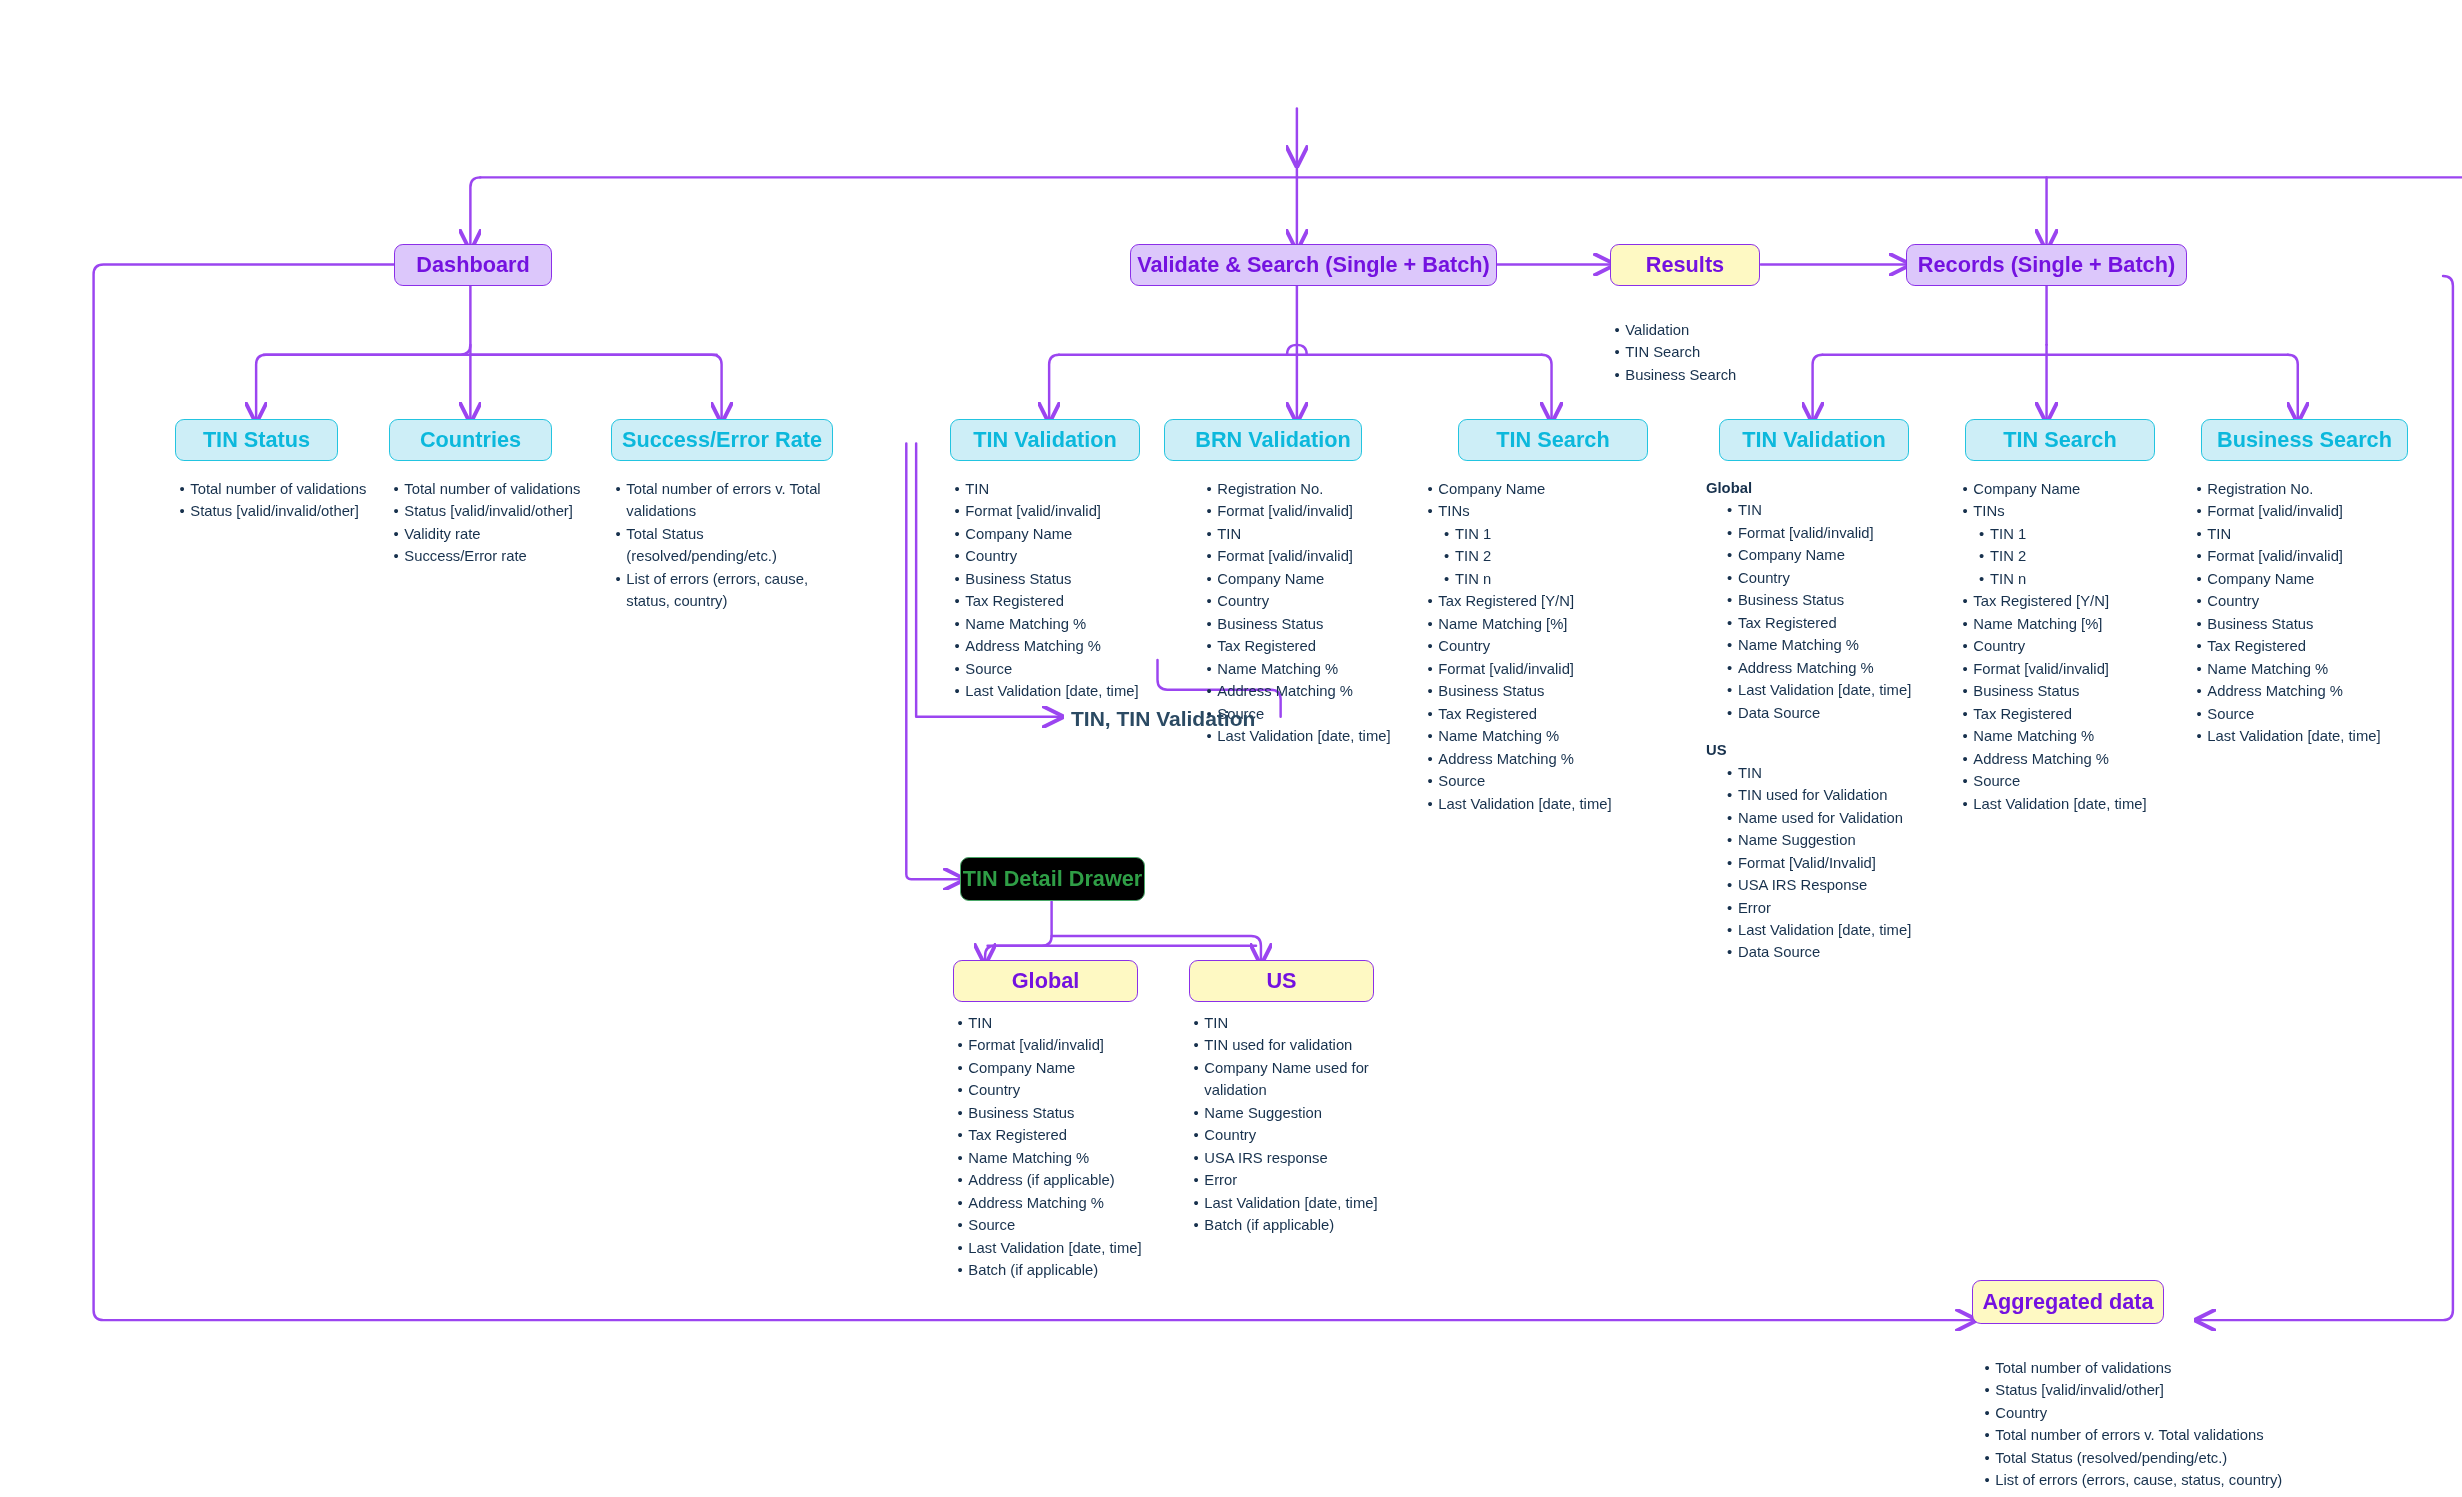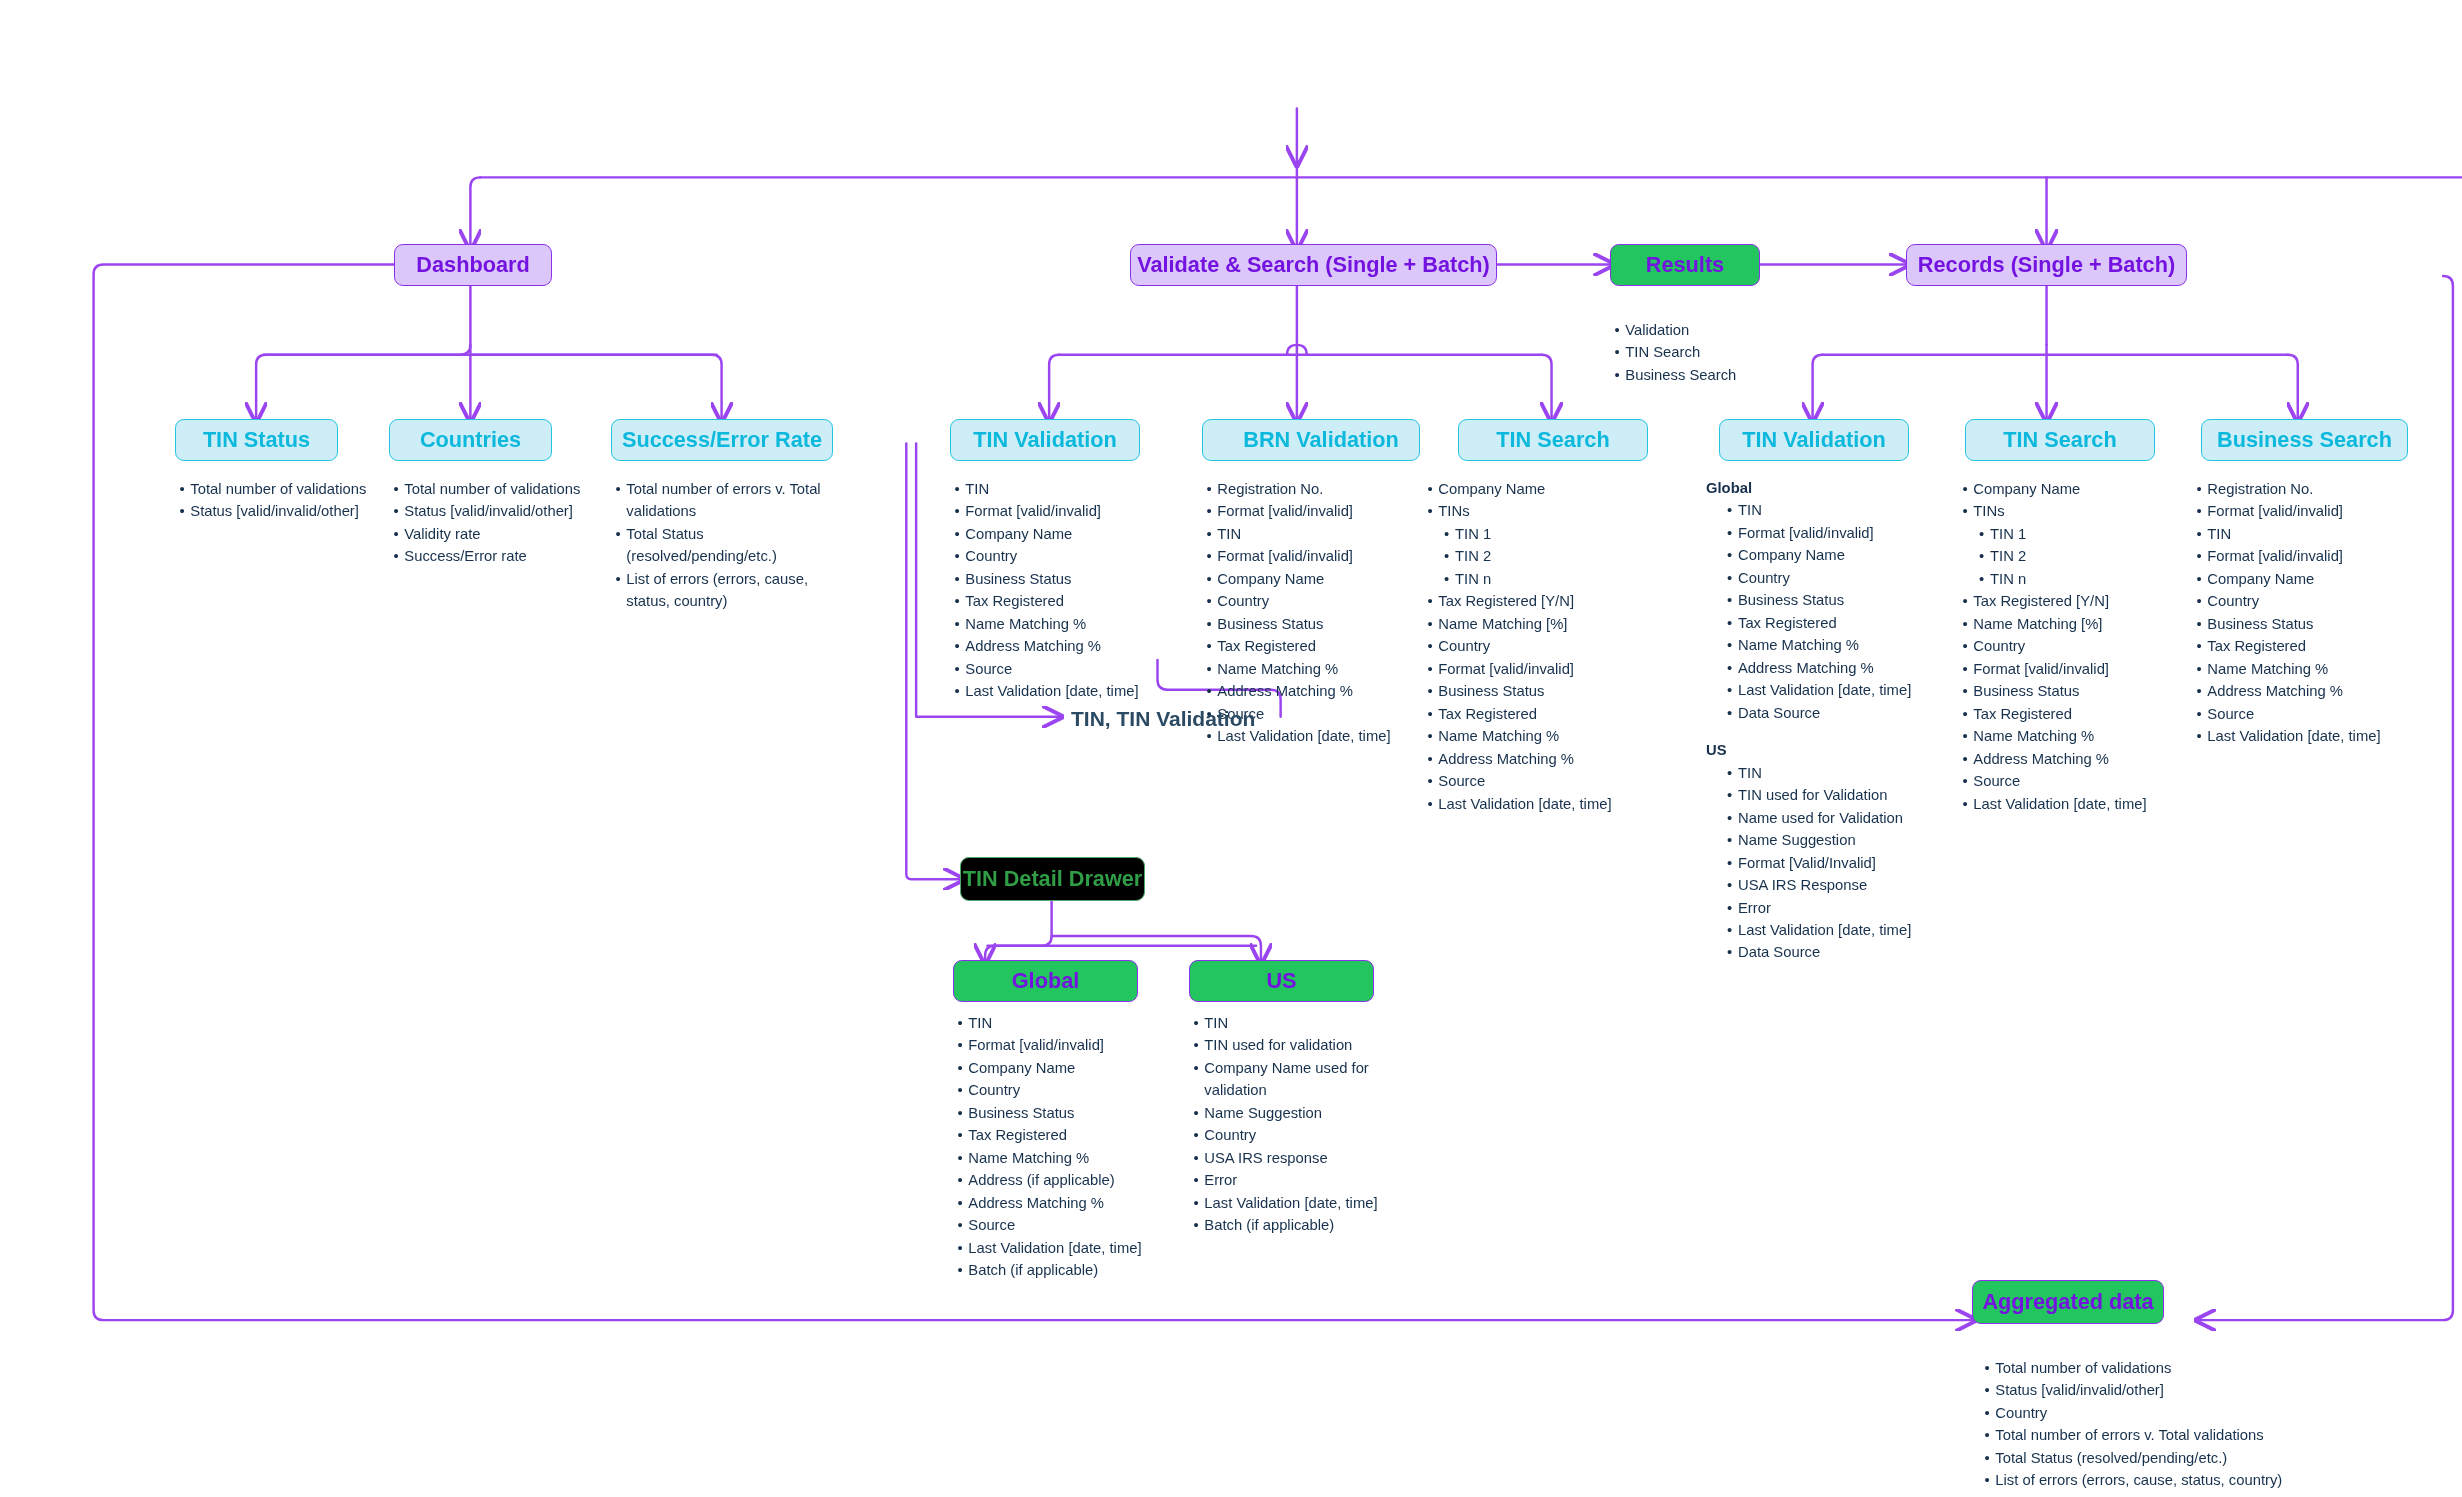--- a/index.html
+++ b/index.html
@@ -5,21 +5,21 @@
   html,body{margin:0;padding:0;background:#ffffff;}
   body{font-family:"Liberation Sans","DejaVu Sans",sans-serif;}
   #canvas{position:relative;width:3009px;height:1498px;background:#ffffff;overflow:hidden;}
   #edges{position:absolute;left:0;top:0;width:3009px;height:1498px;pointer-events:none;}
 
   .node{position:absolute;box-sizing:border-box;display:flex;align-items:center;justify-content:center;
         border-radius:8.9px;text-align:center;font-weight:bold;line-height:1.15;}
 
   .node.root{background:#072948;border:1.5px solid #072948;color:#ffffff;font-size:22.7px;}
   .node.lilac{background:#dcc7fb;border:1.5px solid #8b2fe8;color:#7412e0;font-size:21.7px;}
-  .node.white-purple{background:#22c55e;border:1.5px solid #8b2fe8;color:#7412e0;font-size:21.7px;}
+  .node.white-purple{background:#fef9c3;border:1.5px solid #8b2fe8;color:#7412e0;font-size:21.7px;}
   .node.cyan{background:#cdeef7;border:1.5px solid #22c4e0;color:#0cb8dc;font-size:21.7px;}
   .node.green{background:#000000;border:1.5px solid #4aa868;color:#2f9e46;font-size:21.7px;}
 
   .bullets{position:absolute;color:#17314d;font-size:14.8px;line-height:1.52;}
   .bullets ul{list-style:none;margin:0;padding:0;}
   .bullets li{position:relative;padding-left:15.3px;}
   .bullets li::before{content:"\2022";position:absolute;left:4.4px;top:0;color:#17314d;}
   .bullets li.hdr{font-weight:bold;padding-left:0;margin-top:2px;}
   .bullets li.hdr::before{content:"";}
   .bullets li.spacer{height:12.8px;padding:0;}
@@ -157,21 +157,21 @@
       <li>Country</li>
       <li>Business Status</li>
       <li>Tax Registered</li>
       <li>Name Matching %</li>
       <li>Address Matching %</li>
       <li>Source</li>
       <li>Last Validation [date, time]</li>
     </ul>
   </div>
 
-  <div class="node cyan" style="left:1202px;top:419px;width:218px;height:42px;padding-left:20px;">
+  <div class="node cyan" style="left:1164px;top:419px;width:198px;height:42px;padding-left:20px;">
     <span>BRN Validation</span>
   </div>
   <div class="bullets" style="left:1202px;top:478px;width:207px;">
     <ul>
       <li>Registration No.</li>
       <li>Format [valid/invalid]</li>
       <li>TIN</li>
       <li>Format [valid/invalid]</li>
       <li>Company Name</li>
       <li>Country</li>

